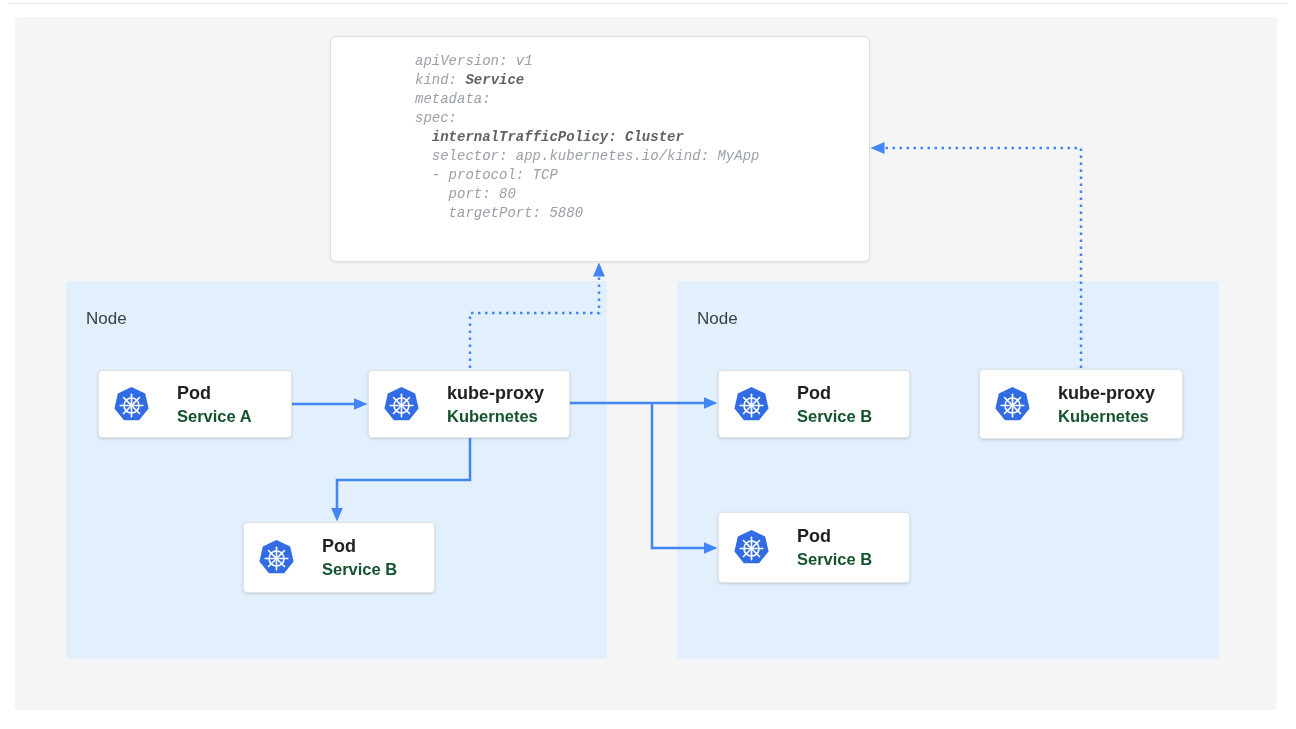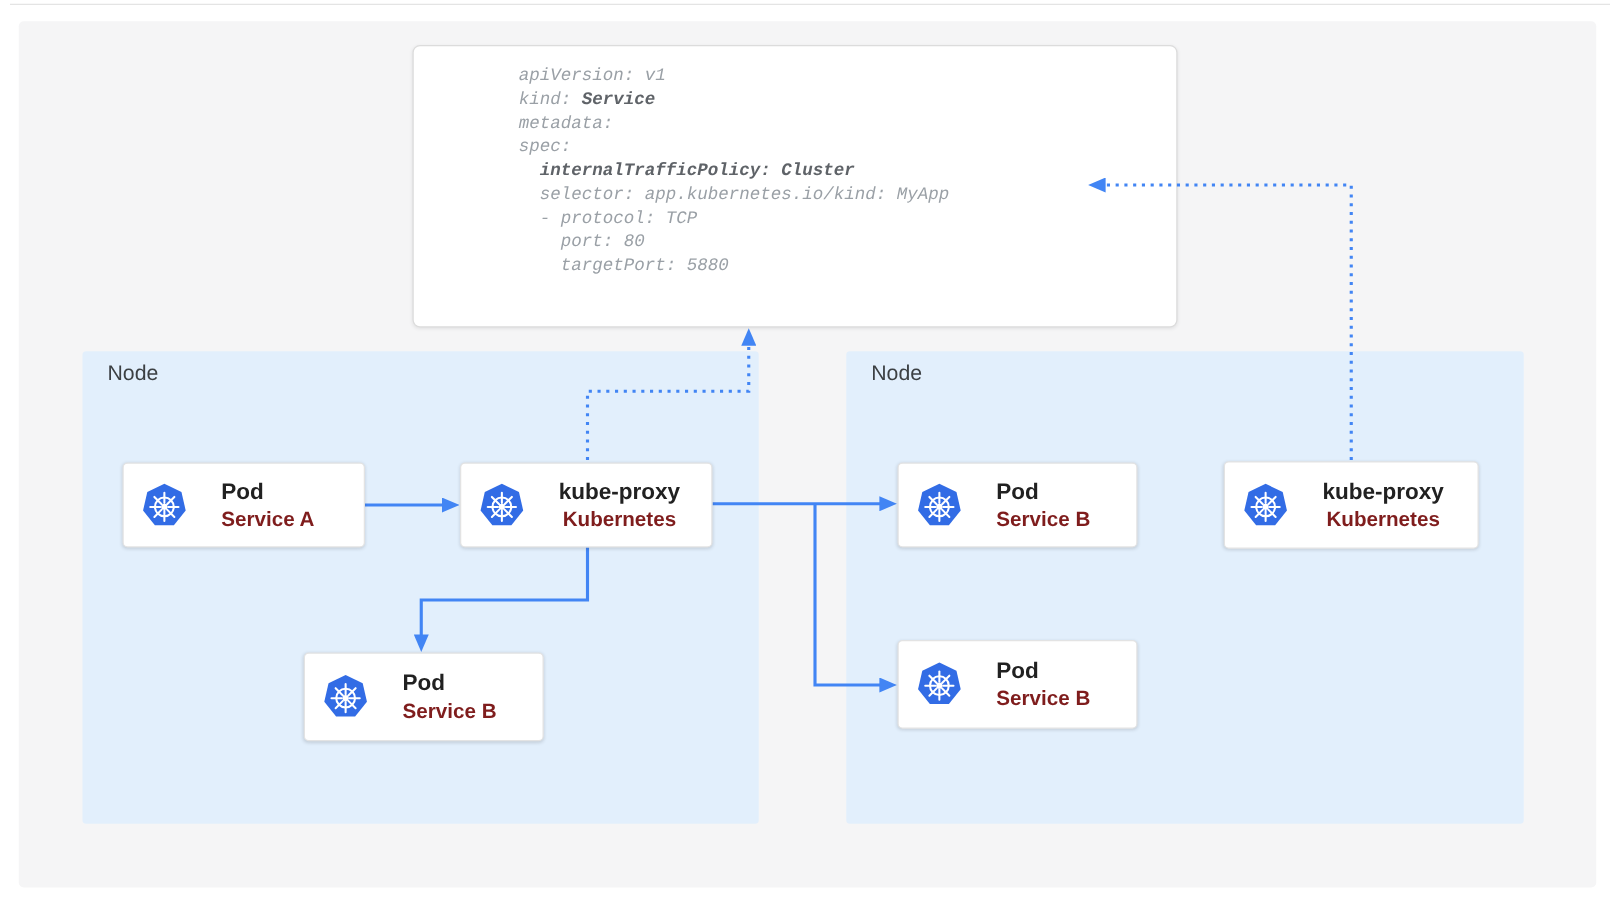--- a/index.html
+++ b/index.html
@@ -5,42 +5,42 @@
   html,body{margin:0;padding:0;background:#ffffff;}
   .stage{
     position:relative;width:1296px;height:729px;overflow:hidden;
     font-family:"Liberation Sans",sans-serif;background:#ffffff;
   }
   .top-hairline{position:absolute;left:8px;right:8px;top:3px;height:1px;background:#e4e4e4;}
   .panel{position:absolute;left:15px;top:17px;width:1262px;height:693px;background:#f5f5f6;border-radius:4px;}
   .node{position:absolute;background:#e2effc;border-radius:3px;}
   .node-left{left:66px;top:281px;width:541px;height:378px;}
   .node-right{left:677px;top:281px;width:542px;height:378px;}
-  .node-label{padding:8px 0 0 20px;font-size:17px;color:#3c4043;}
+  .node-label{padding:28px 0 0 20px;font-size:17px;color:#3c4043;}
   .yaml{
-    position:absolute;left:330px;top:36px;width:612px;height:226px;box-sizing:border-box;
+    position:absolute;left:330px;top:36px;width:540px;height:226px;box-sizing:border-box;
     background:#ffffff;border:1px solid #dcdcdc;border-radius:6px;
     box-shadow:0 1px 3px rgba(0,0,0,0.08);
     padding:15px 0 0 84px;
   }
   .yaml-line{
     font-family:"Liberation Mono",monospace;font-style:italic;
     font-size:14px;line-height:19px;color:#9aa0a6;white-space:pre;
   }
   .yaml-line b{color:#5f6368;font-weight:bold;}
   .wires{position:absolute;left:0;top:0;pointer-events:none;}
   .card{
     position:absolute;background:#ffffff;border:1px solid #e3e3e3;border-radius:4px;
     box-shadow:0 1px 3px rgba(0,0,0,0.14);
     display:flex;align-items:center;box-sizing:border-box;font-weight:bold;
   }
   .k8s{width:37px;height:37px;margin-left:14px;flex:0 0 auto;}
   .card-text{margin-left:27px;}
   .card-title{font-size:18px;color:#212121;line-height:22px;}
-  .card-sub{font-size:16.5px;color:#7f1d1d;line-height:21px;margin-top:2px;text-align:center;}
+  .card-sub{font-size:16.5px;color:#14532d;line-height:21px;margin-top:2px;}
 </style>
 </head>
 <body>
 
 <div class="stage">
 
   <div class="top-hairline"></div>
   <div class="panel"></div>
 
   <div class="node node-left">

